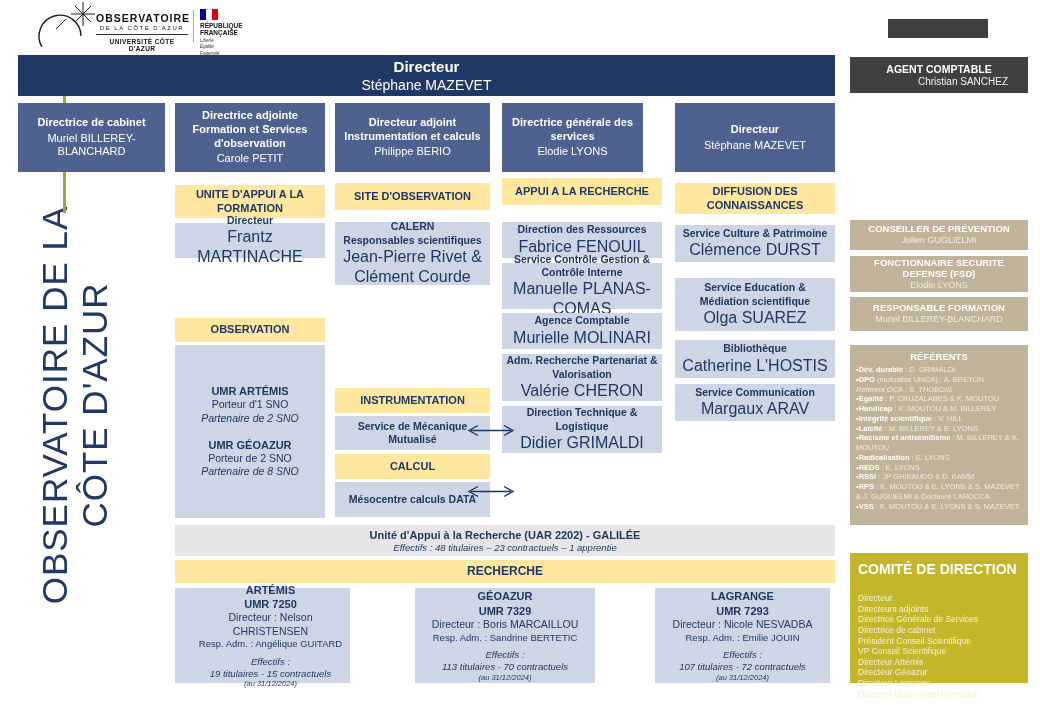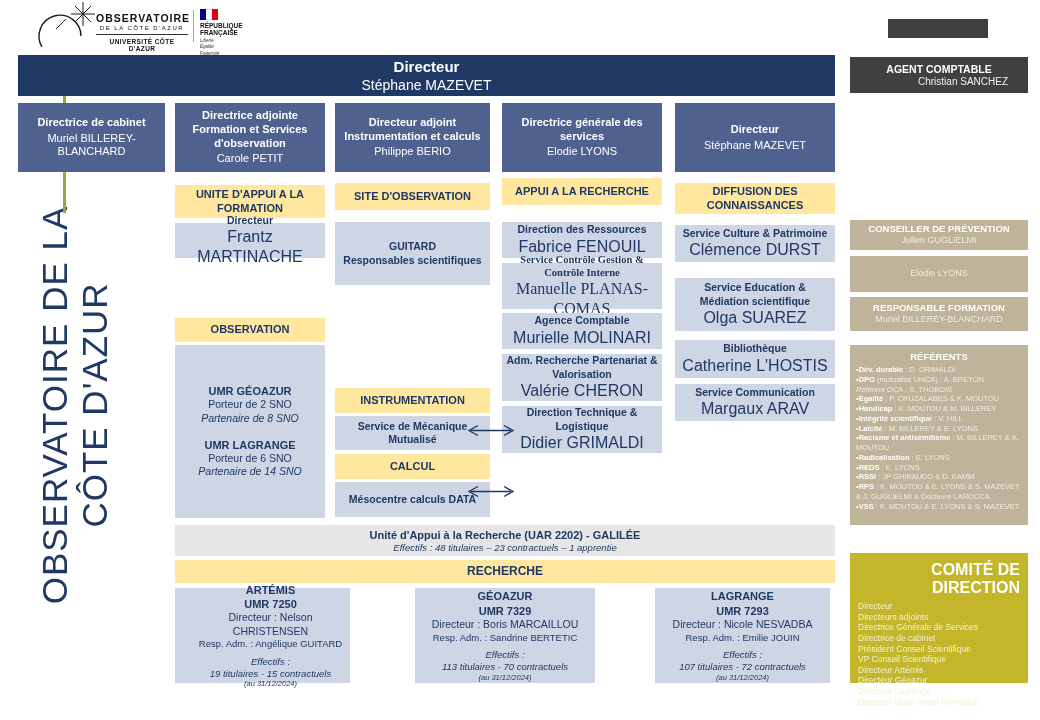--- a/index.html
+++ b/index.html
@@ -31,21 +31,21 @@
   .lab-name{font-size:11px;font-weight:bold;line-height:1.3;}
   .lab-dir{font-size:10.5px;line-height:1.3;}
   .lab-resp{font-size:9.5px;line-height:1.3;}
   .lab-eff{font-size:9.5px;line-height:1.25;}
   .lab-date{font-size:7.5px;line-height:1.2;}
   .role-title{font-size:9.5px;font-weight:bold;line-height:1.25;}
   .role-name{font-size:9px;line-height:1.25;color:#F0ECE2;}
   .ref-title{font-size:9.5px;font-weight:bold;text-align:center;margin:2px 0 3px 0;}
   .ref-line{font-size:7.5px;line-height:1.3;color:#F0ECE2;text-align:left;}
   .ref-label{font-weight:bold;color:#ffffff;}
-  .com-title{font-size:16px;font-weight:bold;text-align:right;margin:2px 0 4px 0;}
+  .com-title{font-size:14px;font-weight:bold;text-align:left;margin:2px 0 16px 0;}
   .com-line{font-size:8.5px;line-height:1.25;color:#F6F1D3;text-align:left;}
   .gal-title{font-size:11px;font-weight:bold;line-height:1.3;}
   .gal-eff{font-size:9.5px;font-style:italic;line-height:1.2;}
   .side-title{position:absolute;left:-140px;top:355px;width:430px;height:100px;
       transform:rotate(-90deg);display:flex;flex-direction:column;justify-content:center;
       text-align:center;font-size:35px;line-height:1.15;color:#1F3864;letter-spacing:1px;}
   .logo-org{font-size:10.5px;font-weight:bold;letter-spacing:1px;color:#111;}
   .logo-sub{font-size:6px;letter-spacing:1.5px;color:#111;margin-top:1px;}
   .logo-univ{font-size:6.5px;font-weight:bold;letter-spacing:.4px;color:#111;margin-top:3px;
              border-top:1px solid #333;padding-top:3px;}
@@ -114,21 +114,21 @@
     <div class="dep-name">Muriel BILLEREY-BLANCHARD</div>
   </div>
   <div class="box slate" style="left:175px;top:103px;width:150px;height:69px;">
     <div class="dep-title">Directrice adjointe Formation et Services d'observation</div>
     <div class="dep-name">Carole PETIT</div>
   </div>
   <div class="box slate" style="left:335px;top:103px;width:155px;height:69px;">
     <div class="dep-title">Directeur adjoint Instrumentation et calculs</div>
     <div class="dep-name">Philippe BERIO</div>
   </div>
-  <div class="box slate" style="left:502px;top:103px;width:160px;height:69px;">
+  <div class="box slate" style="left:502px;top:103px;width:141px;height:69px;">
     <div class="dep-title">Directrice générale des services</div>
     <div class="dep-name">Elodie LYONS</div>
   </div>
   <div class="box slate" style="left:675px;top:103px;width:160px;height:69px;">
     <div class="dep-title">Directeur</div>
     <div class="dep-name">Stéphane MAZEVET</div>
   </div>
 
   <div class="box yellow" style="left:175px;top:185px;width:150px;height:33px;">
     <div class="hdr">UNITE  D'APPUI  A  LA FORMATION</div>
@@ -144,54 +144,55 @@
   </div>
 
   <div class="box light" style="left:175px;top:223px;width:150px;height:35px;">
     <div class="svc-title">Directeur</div>
     <div class="svc-name">Frantz MARTINACHE</div>
   </div>
   <div class="box yellow" style="left:175px;top:318px;width:150px;height:24px;">
     <div class="hdr">OBSERVATION</div>
   </div>
   <div class="box light" style="left:175px;top:345px;width:150px;height:173px;justify-content:center;">
+    <div class="umr-group">
+      <div class="umr-name">UMR ARTÉMIS</div>
+      <div class="umr-line">Porteur d'1 SNO</div>
+      <div class="umr-line italic">Partenaire de 2 SNO</div>
+    </div>
     <div class="umr-group">
       <div class="umr-name">UMR GÉOAZUR</div>
       <div class="umr-line">Porteur de 2 SNO</div>
       <div class="umr-line italic">Partenaire de 8 SNO</div>
     </div>
-    <div class="umr-group">
-      <div class="umr-name">UMR LAGRANGE</div>
-      <div class="umr-line">Porteur de 6 SNO</div>
-      <div class="umr-line italic">Partenaire de 14 SNO</div>
-    </div>
   </div>
 
   <div class="box light" style="left:335px;top:222px;width:155px;height:63px;">
-    <div class="svc-title">GUITARD</div>
+    <div class="svc-title">CALERN</div>
     <div class="svc-title">Responsables scientifiques</div>
+    <div class="svc-name">Jean-Pierre Rivet &amp; Clément Courde</div>
   </div>
   <div class="box yellow" style="left:335px;top:388px;width:155px;height:25px;">
     <div class="hdr">INSTRUMENTATION</div>
   </div>
   <div class="box light" style="left:335px;top:416px;width:155px;height:34px;">
     <div class="svc-title">Service de Mécanique Mutualisé</div>
   </div>
   <div class="box yellow" style="left:335px;top:454px;width:155px;height:25px;">
     <div class="hdr">CALCUL</div>
   </div>
   <div class="box light" style="left:335px;top:482px;width:155px;height:35px;">
     <div class="svc-title">Mésocentre calculs DATA</div>
   </div>
 
   <div class="box light" style="left:502px;top:222px;width:160px;height:36px;">
     <div class="svc-title">Direction des Ressources</div>
     <div class="svc-name">Fabrice FENOUIL</div>
   </div>
-  <div class="box light" style="left:502px;top:263px;width:160px;height:46px;font-family:Liberation Serif, serif;">
+  <div class="box light" style="left:502px;top:263px;width:160px;height:46px;">
     <div class="svc-title">Service Contrôle Gestion &amp; Contrôle Interne</div>
     <div class="svc-name">Manuelle PLANAS-COMAS</div>
   </div>
   <div class="box light" style="left:502px;top:313px;width:160px;height:36px;">
     <div class="svc-title">Agence Comptable</div>
     <div class="svc-name">Murielle MOLINARI</div>
   </div>
   <div class="box light" style="left:502px;top:354px;width:160px;height:47px;">
     <div class="svc-title">Adm. Recherche Partenariat &amp; Valorisation</div>
     <div class="svc-name">Valérie CHERON</div>
@@ -263,20 +264,21 @@
     <div class="lab-eff italic" style="margin-top:5px;">Effectifs :</div>
     <div class="lab-eff italic">107 titulaires - 72 contractuels</div>
     <div class="lab-date italic">(au 31/12/2024)</div>
   </div>
 
   <div class="box tan" style="left:850px;top:220px;width:178px;height:30px;">
     <div class="role-title">CONSEILLER DE PRÉVENTION</div>
     <div class="role-name">Julien GUGLIELMI</div>
   </div>
   <div class="box tan" style="left:850px;top:256px;width:178px;height:36px;">
+    <div class="role-title">FONCTIONNAIRE SECURITE DEFENSE (FSD)</div>
     <div class="role-name">Elodie LYONS</div>
   </div>
   <div class="box tan" style="left:850px;top:297px;width:178px;height:34px;">
     <div class="role-title">RESPONSABLE  FORMATION</div>
     <div class="role-name">Muriel BILLEREY-BLANCHARD</div>
   </div>
 
   <div class="abs tan" style="left:850px;top:345px;width:178px;height:180px;box-sizing:border-box;padding:4px 6px;background:#BFB39A;">
     <div class="ref-title">RÉFÉRENTS</div>
     <div class="ref-line"><span class="ref-label">•Dév. durable</span><span> : D. GRIMALDI</span></div>

